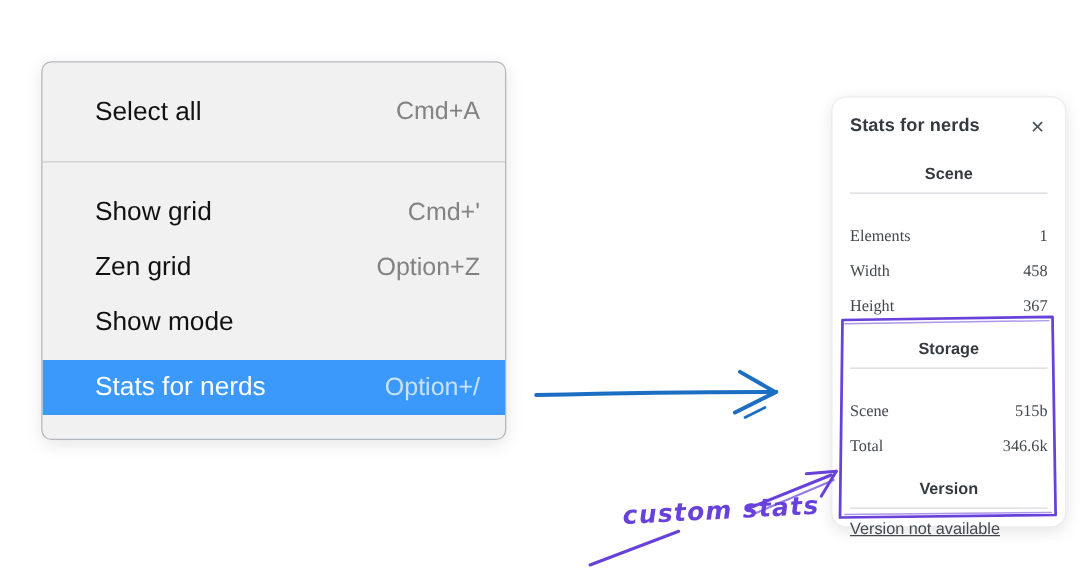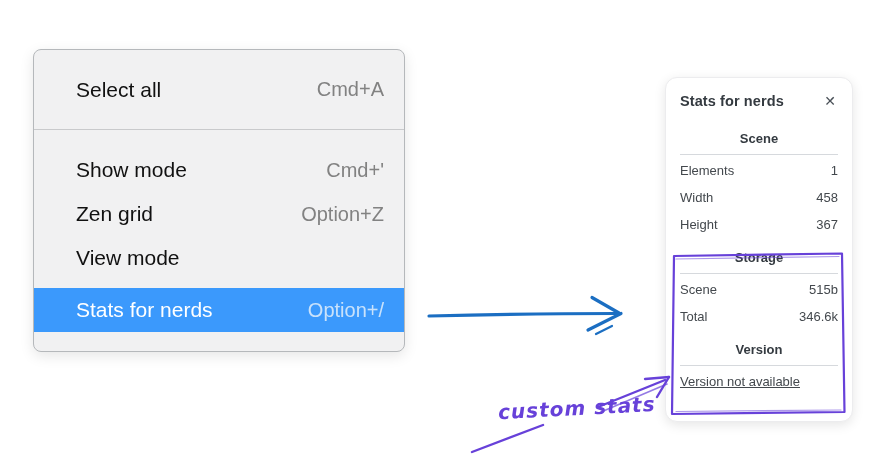--- a/index.html
+++ b/index.html
@@ -40,21 +40,21 @@
     background:#ffffff;border:1px solid #ececee;border-radius:12px;
     box-shadow:0 3px 12px rgba(0,0,0,0.10);
     padding:12px 14px;color:#343a40;
   }
   .panel-header{display:flex;align-items:center;justify-content:space-between;height:22px;}
   .panel-title{font-size:14.5px;font-weight:bold;color:#343a40;letter-spacing:.1px;}
   .panel-close{font-size:14px;color:#495057;cursor:pointer;line-height:1;padding:2px;}
   .sec-head{margin-top:19px;text-align:center;font-size:13px;font-weight:bold;color:#343a40;}
   .sec-head.tight{margin-top:12px;}
   .sec-divider{border-top:1px solid #d6d9dd;margin-top:8px;}
-  .rows{margin-top:2px;}
+  .rows{margin-top:20px;font-family:Liberation Serif, serif;}
   .stat-row{display:flex;align-items:center;justify-content:space-between;
     font-size:13px;color:#43484d;padding:6px 0;}
   .stat-note{font-size:13px;color:#43484d;padding:8px 0 0 0;text-decoration:underline;}
 
   
   .overlay{position:absolute;left:0;top:0;width:873px;height:461px;pointer-events:none;}
   .overlay .blue{stroke:var(--arrow-blue);fill:none;stroke-linecap:round;stroke-linejoin:round;}
   .overlay .purple{stroke:var(--annotation-purple);fill:none;stroke-linecap:round;stroke-linejoin:round;}
   .annotation-label{
     position:absolute;left:498px;top:396px;width:160px;
@@ -69,29 +69,29 @@
 <div class="canvas">
 
   <div class="menu">
     <div class="menu-item mi-first">
       <span class="mi-label">Select all</span>
       <span class="mi-shortcut">Cmd+A</span>
     </div>
     <div class="menu-divider"></div>
     <div class="menu-gap-top"></div>
     <div class="menu-item mi-std">
-      <span class="mi-label">Show mode</span>
+      <span class="mi-label">Show grid</span>
       <span class="mi-shortcut">Cmd+'</span>
     </div>
     <div class="menu-item mi-std">
       <span class="mi-label">Zen grid</span>
       <span class="mi-shortcut">Option+Z</span>
     </div>
     <div class="menu-item mi-std">
-      <span class="mi-label">View mode</span>
+      <span class="mi-label">Show mode</span>
     </div>
     <div class="menu-gap-mid"></div>
     <div class="menu-item mi-selected">
       <span class="mi-label">Stats for nerds</span>
       <span class="mi-shortcut">Option+/</span>
     </div>
   </div>
 
   <div class="panel">
     <div class="panel-header">

